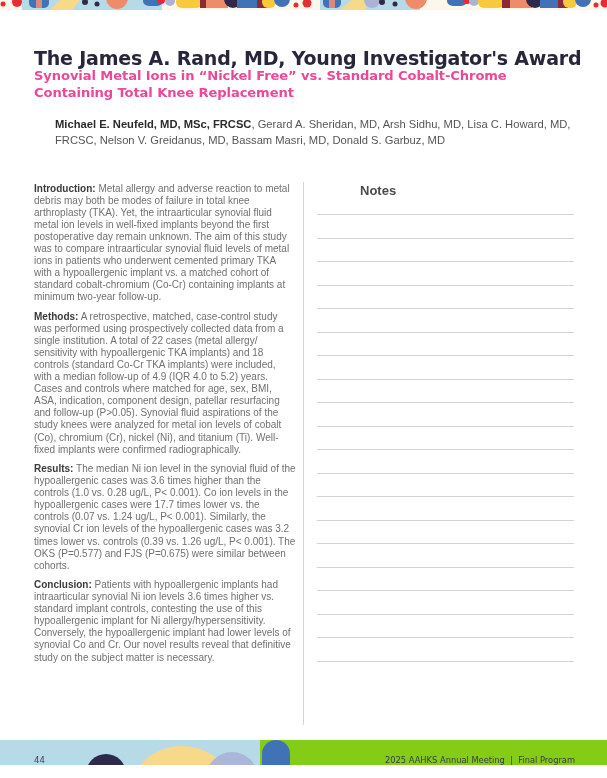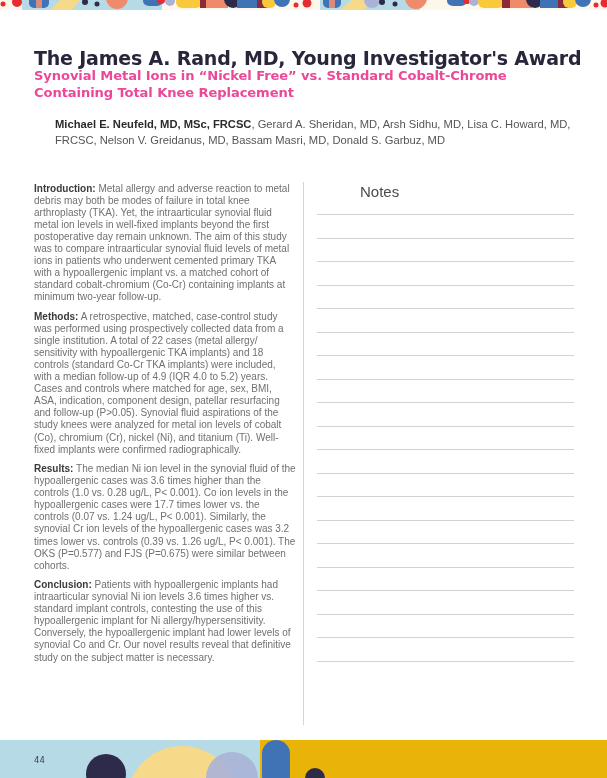--- a/index.html
+++ b/index.html
@@ -30,27 +30,27 @@
     position: absolute; left: 34px; top: 183px; width: 262px;
     font-size: 10px; line-height: 12.05px; color: #707070;
   }
   .abstract p { margin-bottom: 7.6px; }
   .abstract .label { font-weight: bold; color: #3a3a3a; }
 
   .divider { position: absolute; left: 303px; top: 182px; width: 1px; height: 543px; background: #d4d4d4; }
 
   .notes-label {
     position: absolute; left: 317px; top: 183px;
-    font-size: 15px; font-weight: normal; color: #4a4a4a; padding-left: 43px;
+    font-size: 13px; font-weight: bold; color: #4a4a4a; padding-left: 43px;
   }
   .notes-lines { position: absolute; left: 317px; top: 214px; width: 257px; }
   .note-line { height: 23.5px; border-top: 1px solid #d2d2d2; }
 
   
-  .footer { position: absolute; left: 0; top: 740px; width: 607px; height: 38px; overflow: hidden; background: #eab308; }
+  .footer { position: absolute; left: 0; top: 740px; width: 607px; height: 25px; overflow: hidden; background: #84cc16; }
   .footer svg { position: absolute; left: 0; top: 0; }
   .page-number { position: absolute; left: 34px; top: 15px; font-family: "DejaVu Sans", sans-serif; font-size: 8.5px; color: #3f3f55; }
   .footer-meta { position: absolute; right: 32px; top: 15px; font-family: "DejaVu Sans", sans-serif; font-size: 8.3px; color: #3a3a4a; }
 </style>
 </head>
 <body>
 
 <div class="top-band">
   <svg width="607" height="10">
     <rect x="0" y="0" width="607" height="10" fill="#fdf6ea"></rect>
@@ -150,13 +150,14 @@
 <div class="footer">
   <svg width="607" height="38">
     <rect x="0" y="0" width="260" height="38" fill="#b6dbe6"></rect>
     <path d="M132 38 A55 55 0 0 1 232 38 Z" fill="#f7d98a"></path>
     <circle cx="232" cy="38" r="26" fill="#aab3d6" opacity="0.9"></circle>
     <circle cx="106" cy="34" r="20" fill="#2e2a4a"></circle>
     <rect x="262" y="0" width="28" height="50" rx="14" fill="#3f73b6"></rect>
     <circle cx="315" cy="38" r="10" fill="#2e2a4a"></circle>
   </svg>
   <span class="page-number">44</span>
+  <span class="footer-meta" style="white-space: pre;">2025 AAHKS Annual Meeting  |  Final Program</span>
 </div>
 
 </body></html>

